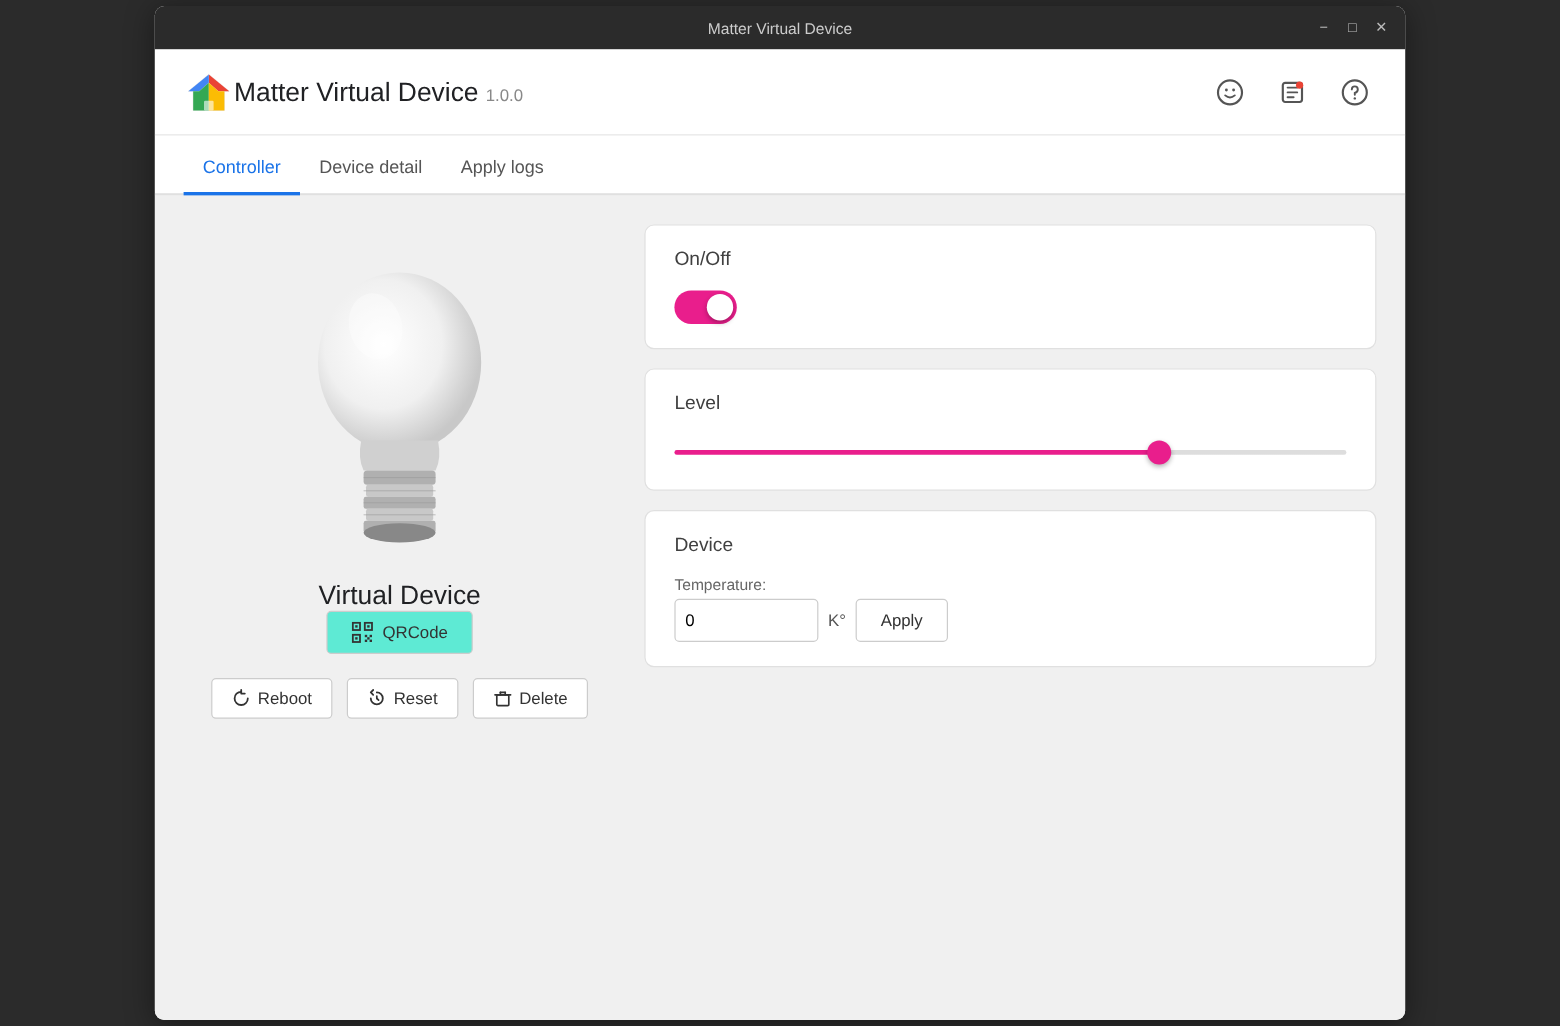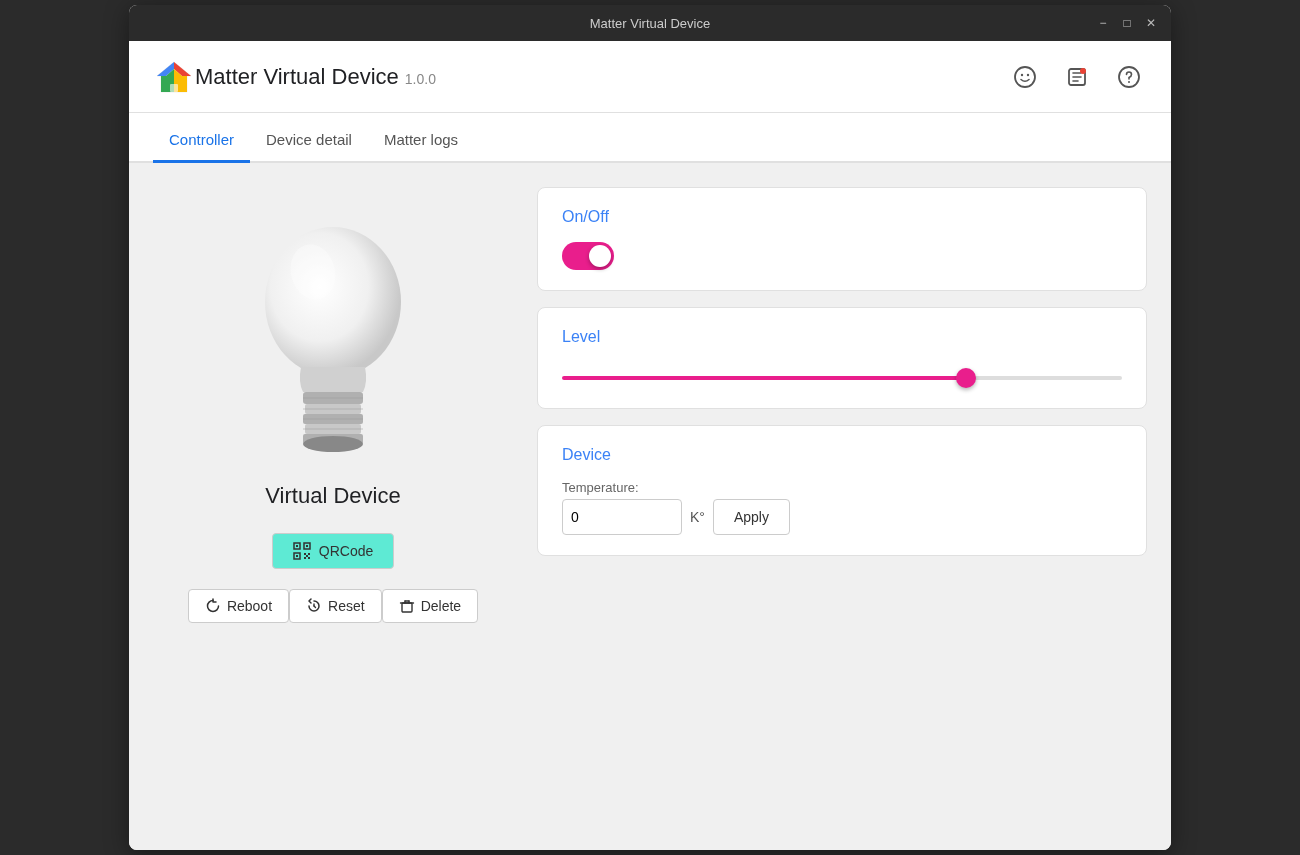--- a/index.html
+++ b/index.html
@@ -146,38 +146,38 @@
       height: 260px;
       margin-bottom: 16px;
       position: relative;
     }
 
     
     .device-name {
       font-size: 22px;
       font-weight: 500;
       color: #202124;
-      margin-bottom: 24px;
     }
     .qrcode-btn {
       display: flex;
       align-items: center;
       gap: 8px;
       padding: 8px 20px;
       border: 1px solid #ccc;
       background: #5eead4;
       border-radius: 4px;
       font-size: 14px;
       color: #333;
       cursor: pointer;
       margin-bottom: 20px;
     }
 
     .action-buttons {
       display: flex;
+      gap: 12px;
     }
     .action-btn {
       display: flex;
       align-items: center;
       gap: 6px;
       padding: 8px 16px;
       border: 1px solid #ccc;
       background: #fff;
       border-radius: 4px;
       font-size: 14px;
@@ -194,21 +194,21 @@
     }
 
     .card {
       background: #fff;
       border-radius: 8px;
       border: 1px solid #e0e0e0;
       padding: 20px 24px;
     }
     .card-title {
       font-size: 16px;
-      color: #3b82f6;
+      color: #404040;
       margin-bottom: 16px;
       font-weight: 400;
     }
 
     
     .toggle-container {
       display: flex;
       align-items: center;
     }
     .toggle {
@@ -353,21 +353,21 @@
           <path d="M9.5 9.5 Q9.5 7 12 7 Q14.5 7 14.5 9.5 Q14.5 11.5 12 12.5 L12 14" stroke="#555" stroke-width="1.6" fill="none" stroke-linecap="round"></path>
           <circle cx="12" cy="17" r="1" fill="#555"></circle>
         </svg>
       </div>
     </div>
   </div>
 
   <div class="tabs-bar">
     <div class="tab active">Controller</div>
     <div class="tab">Device detail</div>
-    <div class="tab">Matter logs</div>
+    <div class="tab">Apply logs</div>
   </div>
 
   <div class="main-content">
 
     <div class="left-panel">
 
       <div class="bulb-image">
         <svg width="180" height="260" viewBox="0 0 180 260" xmlns="http://www.w3.org/2000/svg">
 
           <ellipse cx="90" cy="95" rx="68" ry="75" fill="url(#bulbGrad)"></ellipse>

